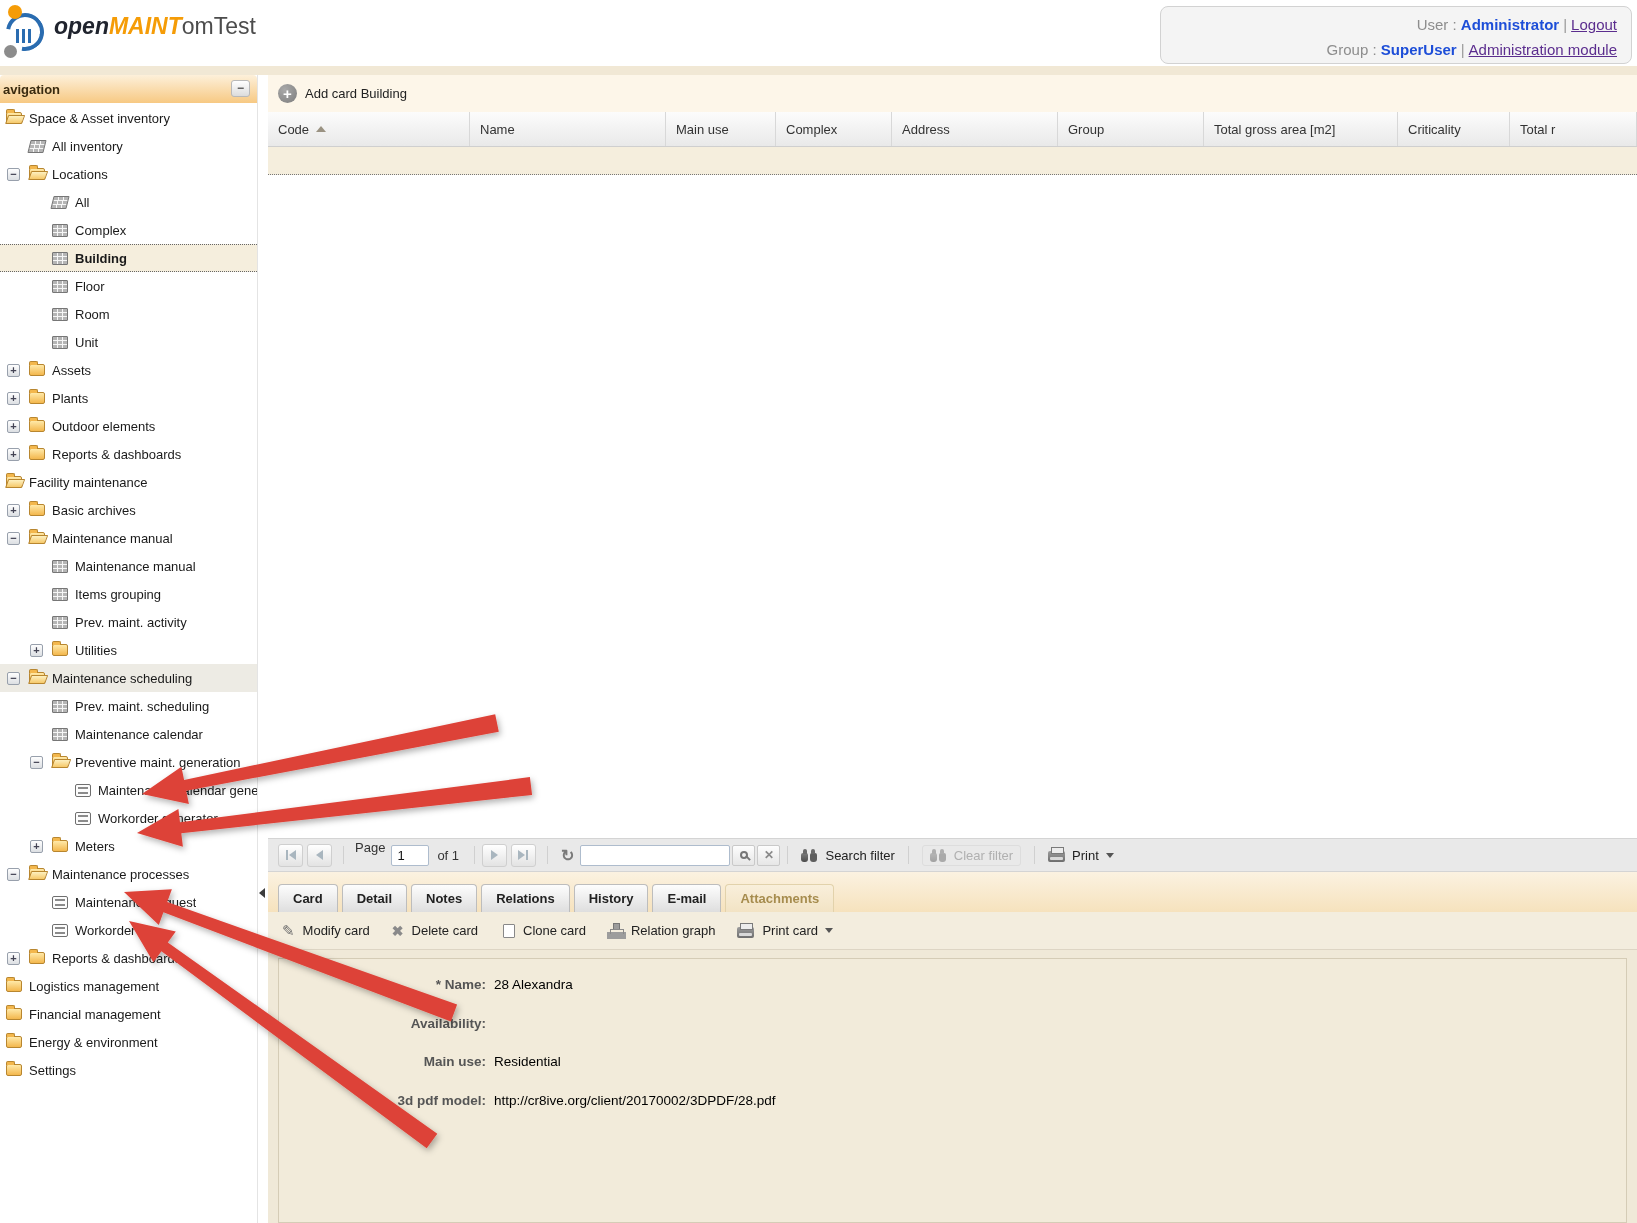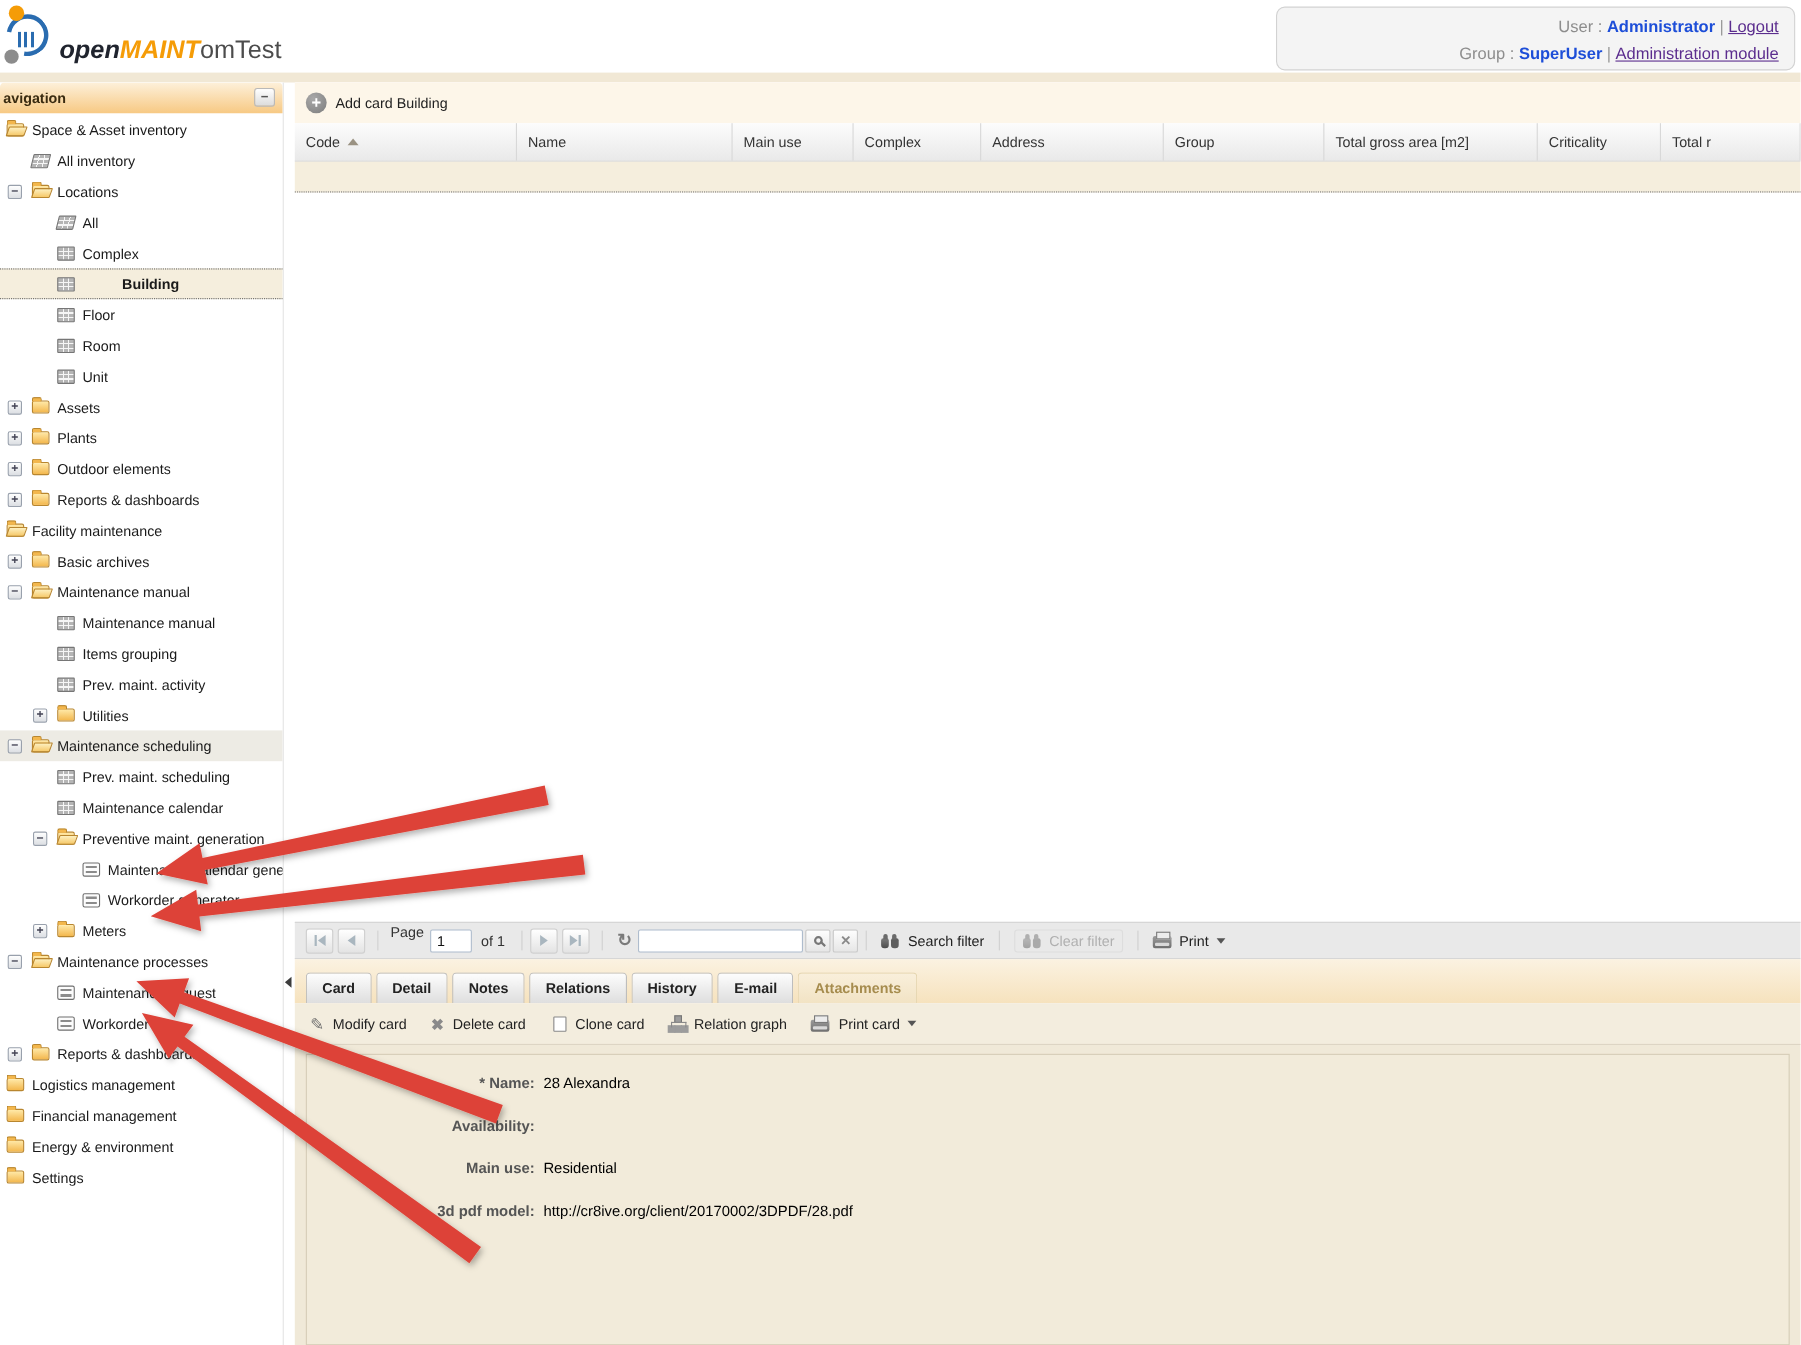--- a/index.html
+++ b/index.html
@@ -2,21 +2,21 @@
 <html style="--c-accent_top: #fdf0da; --c-accent_bottom: #f7c983; --c-selection: #f5eedd; --c-link: #5b2d8e; --c-arrow_red: #dd4238; --c-logo_orange: #f59c07; --c-tab_disabled_text: #a68c4e;"><head>
 <meta charset="utf-8">
 <style>
   *{box-sizing:border-box;margin:0;padding:0;}
   html,body{width:1637px;height:1223px;overflow:hidden;background:#fff;
     font-family:"Liberation Sans",sans-serif;}
   .stage{position:absolute;left:0;top:0;width:1637px;height:1223px;overflow:hidden;}
 
   
   .apphdr{position:absolute;left:0;top:0;width:1637px;height:66px;background:#fff;}
-  .logo{position:absolute;left:2px;top:7px;display:flex;align-items:flex-end;}
+  .logo{position:absolute;left:2px;top:7px;display:flex;align-items:flex-start;}
   .logomark{position:relative;width:48px;height:52px;}
   .logoring{position:absolute;left:4px;top:6px;width:38px;height:38px;border:4px solid #2a6cb0;
     border-radius:50%;border-left-color:transparent;transform:rotate(-35deg);}
   .logobars{position:absolute;left:14px;top:22px;width:16px;height:14px;
     background:repeating-linear-gradient(90deg,#2a6cb0 0 3px,transparent 3px 6px);}
   .dot-orange{position:absolute;left:6px;top:-2px;width:14px;height:14px;border-radius:50%;background:var(--c-logo_orange,#f59c07);}
   .dot-gray{position:absolute;left:2px;top:38px;width:13px;height:13px;border-radius:50%;background:#8c8c8c;}
   .logotext{font-size:23px;margin-left:4px;margin-top:6px;}
   .lt-open{font-style:italic;font-weight:700;color:#20242e;}
   .lt-maint{font-style:italic;font-weight:800;color:var(--c-logo_orange,#f59c07);}
@@ -38,21 +38,21 @@
   .nav-panel{position:absolute;left:0;top:75px;width:258px;height:1148px;background:#fff;overflow:hidden;
     border-right:1px solid #e4e4e4;}
   .nav-hd{padding-left:3px;position:relative;}
   .collapse-btn{position:absolute;right:7px;top:5px;width:19px;height:17px;border:1px solid #b9b9b9;
     border-radius:3px;background:linear-gradient(#ffffff,#dcdcdc);color:#555;font:700 12px/14px "Liberation Sans",sans-serif;
     text-align:center;cursor:pointer;}
   .tree{position:absolute;left:0;top:29px;right:0;bottom:0;}
   .trow{height:28px;display:flex;align-items:center;font-size:13px;color:#1a1a1a;white-space:nowrap;
     overflow:hidden;width:100%;}
   .trow.selected{background:var(--c-selection,#f3ead7);border-top:1px dotted #666;border-bottom:1px dotted #666;}
-  .trow.selected .tlabel{font-weight:600;margin-left:36px;}
+  .trow.selected .tlabel{font-weight:600;}
   .trow.highlight{background:#edebe4;}
   .expander{flex:0 0 13px;width:13px;height:13px;margin-right:9px;border:1px solid #98a0ac;border-radius:2px;
     background:linear-gradient(#fefefe,#dcdfe3);color:#445;font:700 11px/11px "Liberation Sans",sans-serif;text-align:center;}
   .nicon{flex:0 0 16px;position:relative;margin-right:7px;}
   .tlabel{overflow:hidden;}
 
   
   .i-folder,.i-folder-open{width:16px;height:12px;background:linear-gradient(#ffe9a8,#f3b74d);
     border:1px solid #b8862f;border-radius:2px;position:relative;}
   .i-folder::before,.i-folder-open::before{content:"";position:absolute;top:-4px;left:-1px;width:7px;height:3px;

